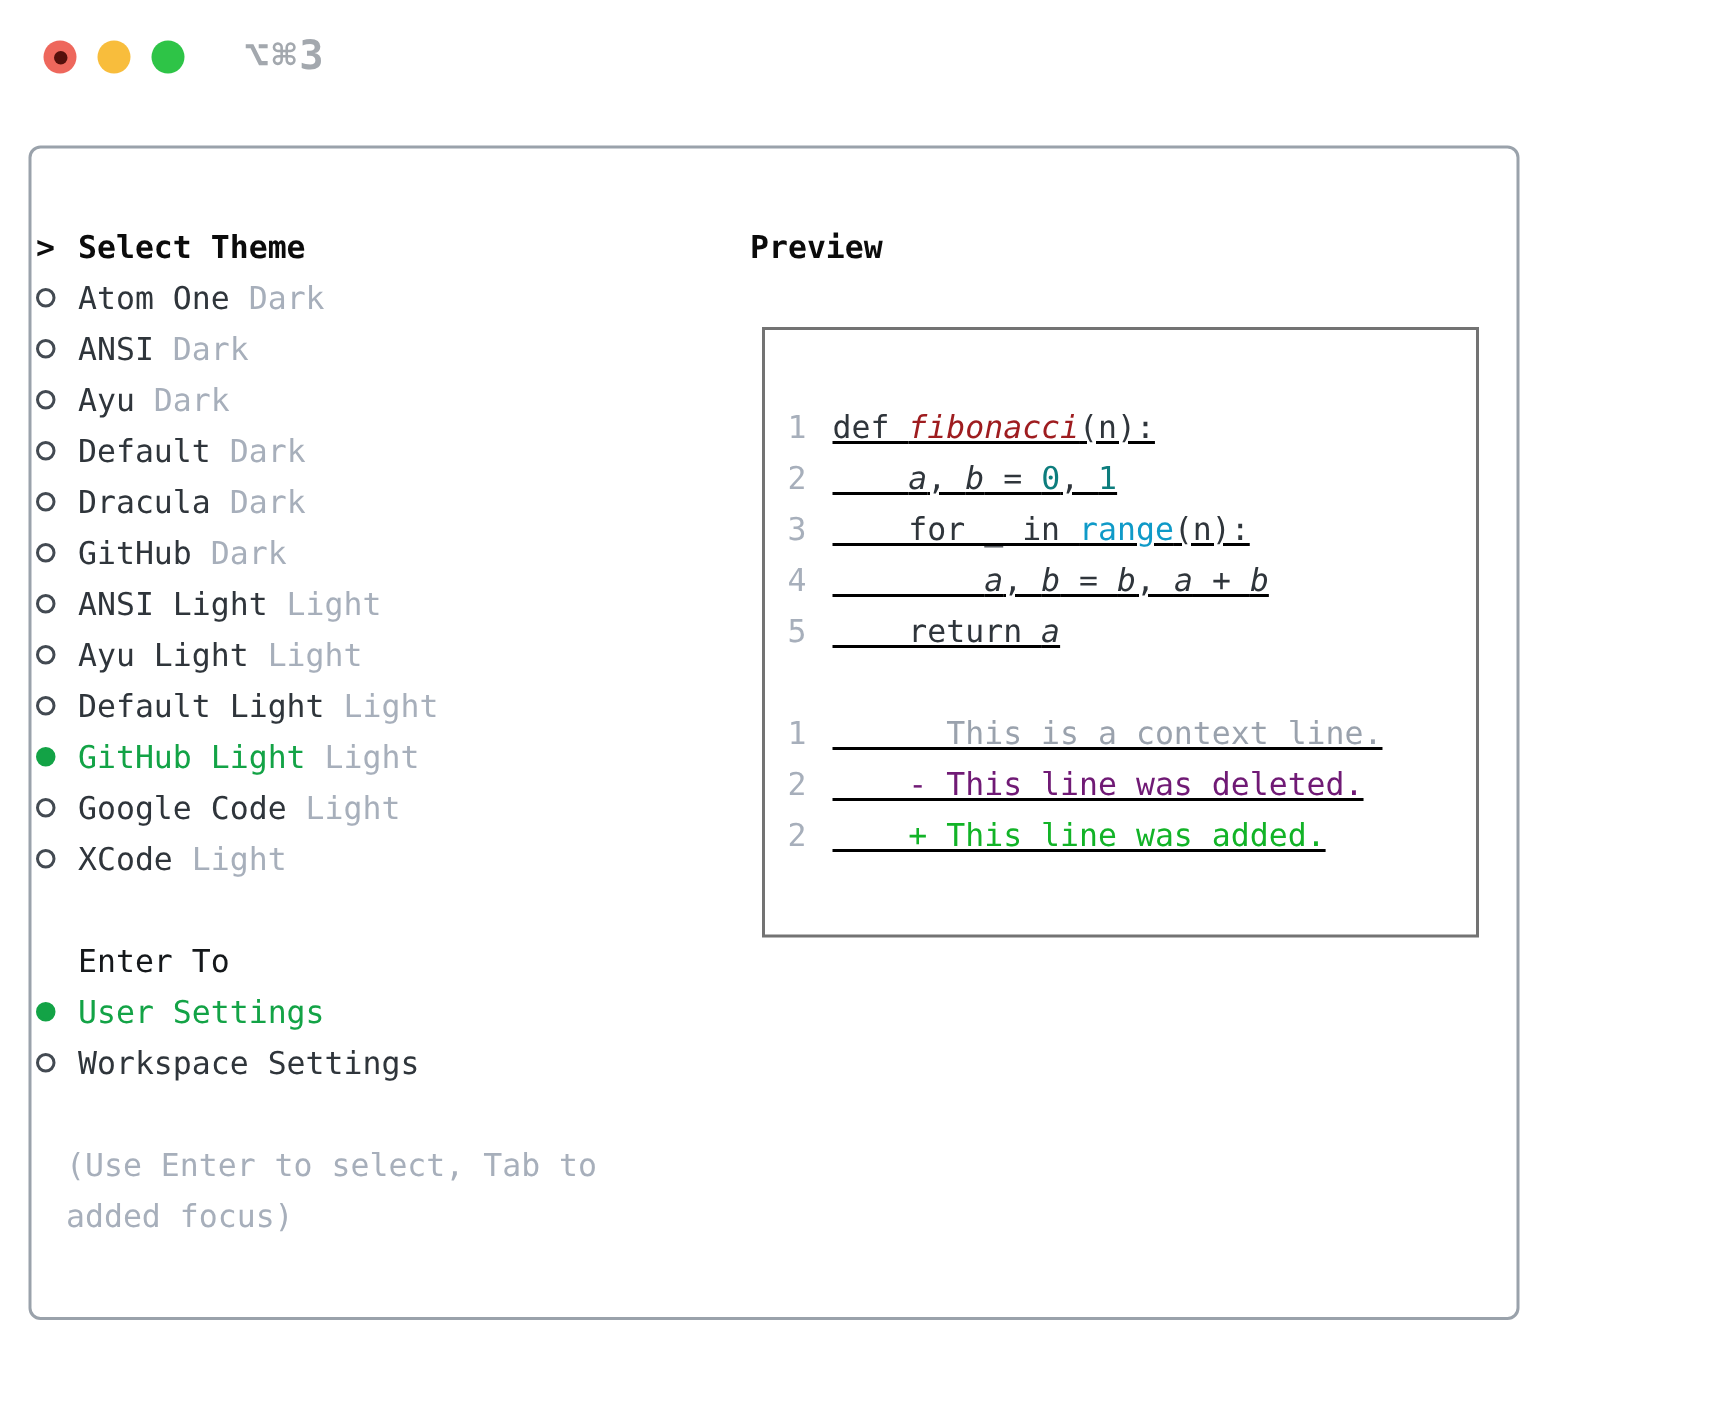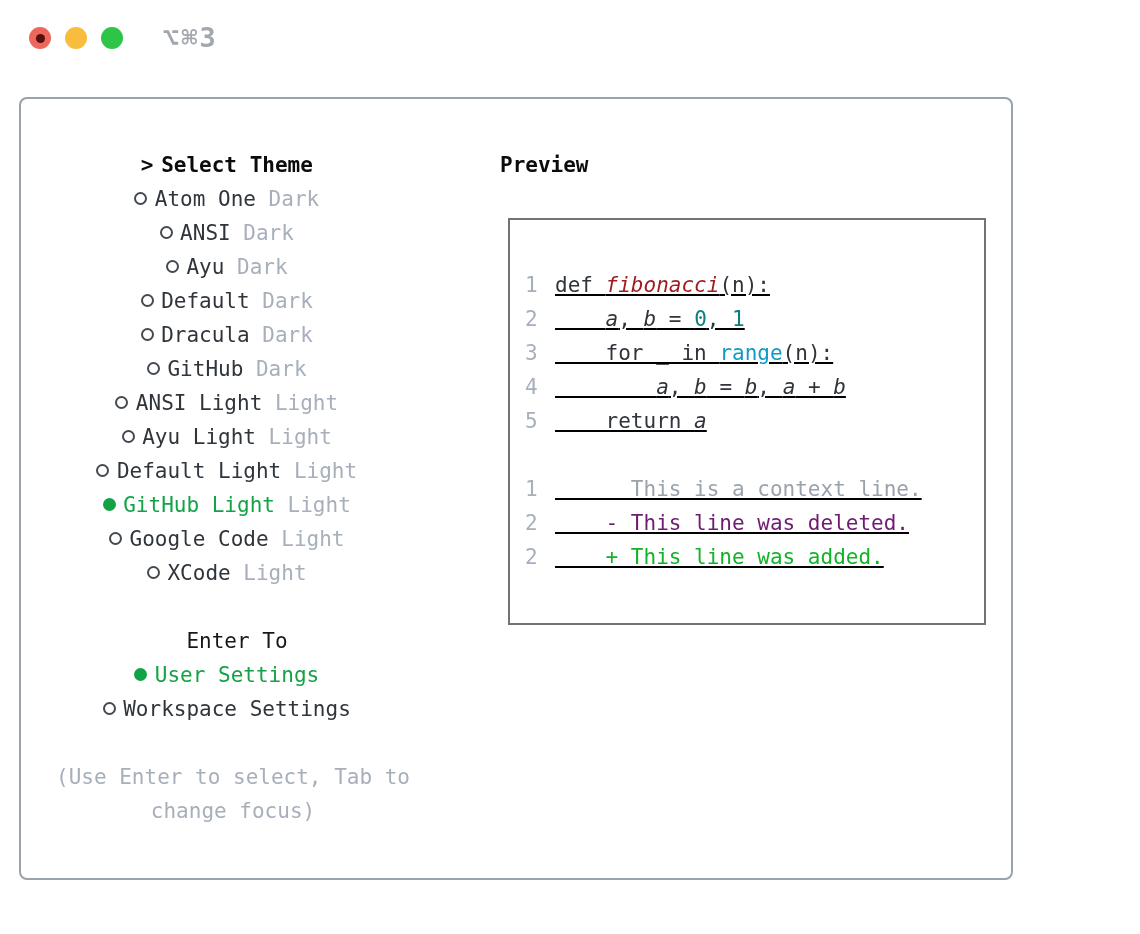--- a/index.html
+++ b/index.html
@@ -12,21 +12,21 @@
   .titlebar{position:absolute;left:29px;top:26px;height:24px;display:flex;align-items:center;}
   .light{width:22px;height:22px;border-radius:50%;margin-right:14px;display:inline-flex;align-items:center;justify-content:center;cursor:default;}
   .light.red{background:#ee675c;}
   .light.red .dot{width:9px;height:9px;border-radius:50%;background:#55100c;}
   .light.yellow{background:#f8bd3c;}
   .light.green{background:#2ec447;}
   .win-title{margin-left:26px;color:#a3a8ae;font-size:27px;font-weight:bold;letter-spacing:2px;line-height:24px;}
   
   .panel{position:absolute;left:19px;top:97px;width:990px;height:779px;border:2px solid #9aa2ab;border-radius:8px;background:#fff;}
   
-  .left-col{position:absolute;left:15px;top:49px;text-align:center;}
+  .left-col{position:absolute;left:3px;top:49px;}
   .row{height:34px;line-height:34px;font-size:21px;white-space:pre;color:#2f353b;}
   .mk{display:inline-block;width:28px;}
   .mk-char{font-weight:700;color:#0d0d0d;}
   .radio{display:inline-block;width:13px;height:13px;box-sizing:border-box;border:2px solid #434a52;border-radius:50%;vertical-align:middle;position:relative;top:-2px;}
   .radio.sel{border-color:#13a346;background:#13a346;}
   .row .nm{color:#2f353b;}
   .row.sel .nm{color:#13a346;}
   .row .vr{color:#a7afbb;}
   .row.header .label{font-weight:700;color:#0b0b0b;}
   .row.apply-h .label{color:#15181b;}
@@ -72,21 +72,21 @@
       <div class="row"><span class="mk"><span class="radio"></span></span><span class="nm">Default Light</span><span class="vr"> Light</span></div>
       <div class="row sel"><span class="mk"><span class="radio sel"></span></span><span class="nm">GitHub Light</span><span class="vr"> Light</span></div>
       <div class="row"><span class="mk"><span class="radio"></span></span><span class="nm">Google Code</span><span class="vr"> Light</span></div>
       <div class="row"><span class="mk"><span class="radio"></span></span><span class="nm">XCode</span><span class="vr"> Light</span></div>
       <div class="row blank"></div>
       <div class="row apply-h"><span class="mk"></span><span class="label">Enter To</span></div>
       <div class="row sel"><span class="mk"><span class="radio sel"></span></span><span class="nm">User Settings</span></div>
       <div class="row"><span class="mk"><span class="radio"></span></span><span class="nm">Workspace Settings</span></div>
       <div class="row blank"></div>
       <div class="row hint">(Use Enter to select, Tab to</div>
-      <div class="row hint">change focus)</div>
+      <div class="row hint">added focus)</div>
     </div>
   <div class="preview-title">Preview</div>
   <div class="preview-box">
     <div class="code" id="code">
         <div class="crow"><span class="ln">1</span><span class="tk-code">def </span><span class="tk-func">fibonacci</span><span class="tk-code">(n):</span></div>
         <div class="crow"><span class="ln">2</span><span class="tk-code">    </span><span class="tk-var">a</span><span class="tk-code">, </span><span class="tk-var">b</span><span class="tk-code"> = </span><span class="tk-num">0</span><span class="tk-code">, </span><span class="tk-num">1</span></div>
         <div class="crow"><span class="ln">3</span><span class="tk-code">    for _ in </span><span class="tk-builtin">range</span><span class="tk-code">(n):</span></div>
         <div class="crow"><span class="ln">4</span><span class="tk-code">        </span><span class="tk-var">a</span><span class="tk-code">, </span><span class="tk-var">b</span><span class="tk-code"> = </span><span class="tk-var">b</span><span class="tk-code">, </span><span class="tk-var">a</span><span class="tk-code"> + </span><span class="tk-var">b</span></div>
         <div class="crow"><span class="ln">5</span><span class="tk-code">    return </span><span class="tk-var">a</span></div>
         <div class="crow"><span class="ln"></span></div>

